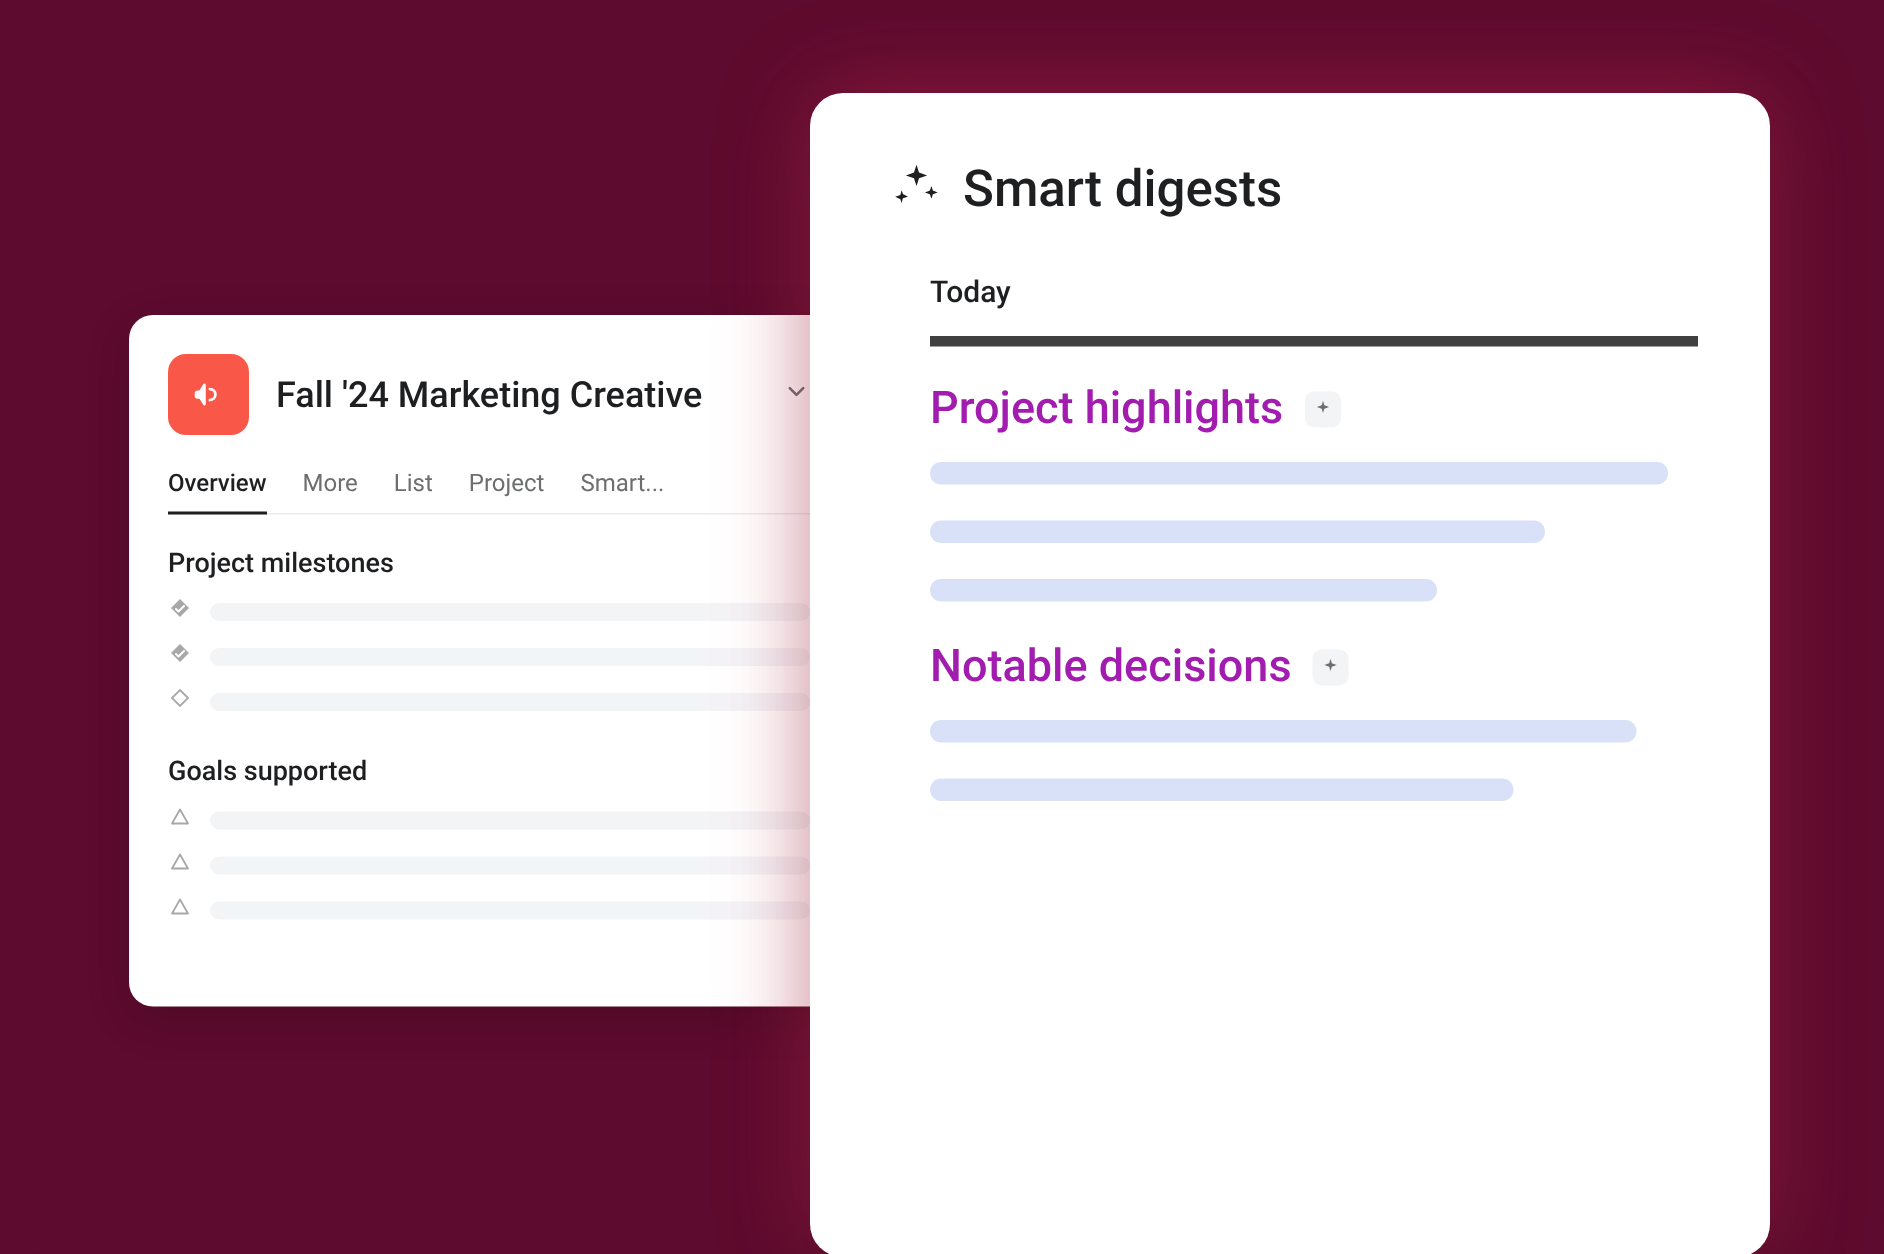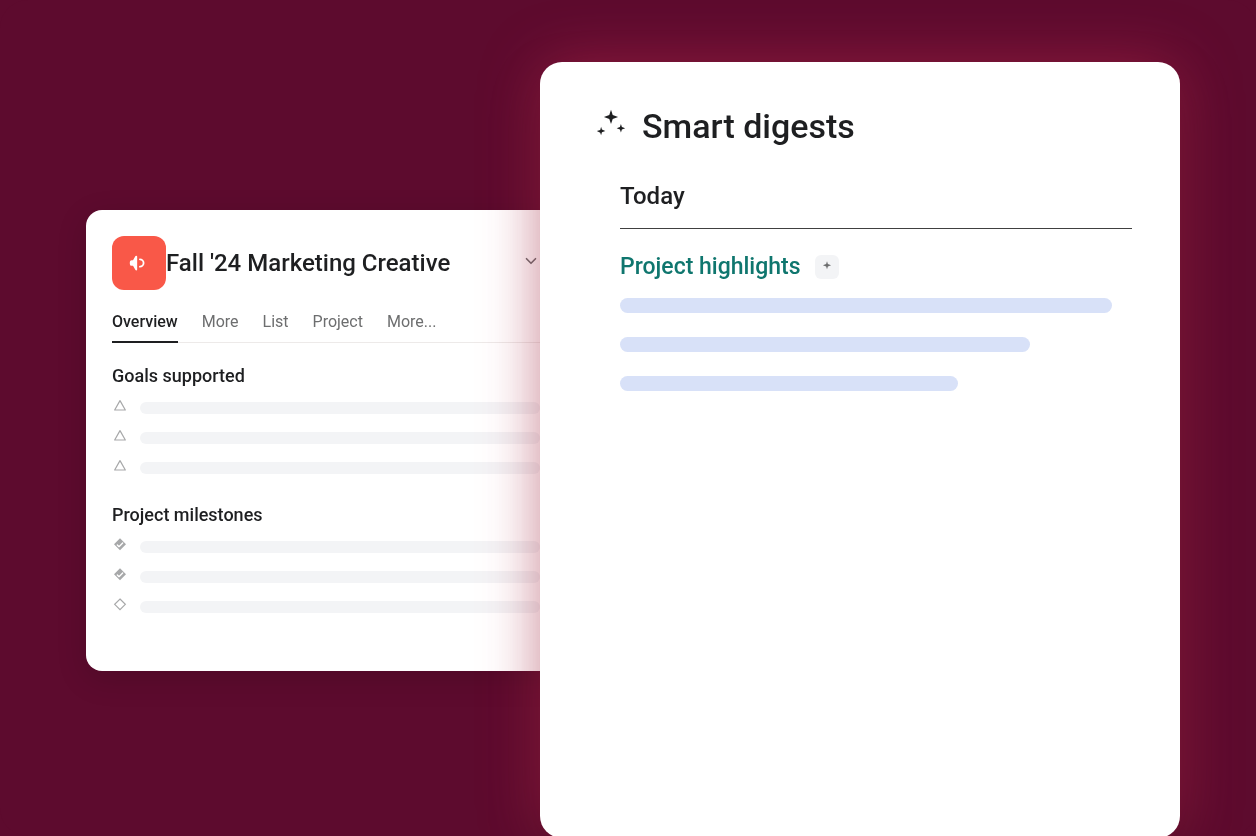--- a/index.html
+++ b/index.html
@@ -25,20 +25,21 @@
     top: 210px;
     width: 480px;
     background: #ffffff;
     border-radius: 16px;
     padding: 26px 26px 28px 26px;
     box-shadow: 0 8px 30px rgba(0,0,0,0.15);
   }
   .project-header {
     display: flex;
     align-items: center;
+    gap: 18px;
     margin-bottom: 18px;
   }
   .project-icon {
     width: 54px;
     height: 54px;
     border-radius: 12px;
     background: #f95848;
     display: flex;
     align-items: center;
     justify-content: center;
@@ -119,43 +120,43 @@
     gap: 14px;
     margin-bottom: 36px;
   }
   .digest-title {
     font-size: 34px;
     font-weight: 500;
     color: #1e1f21;
   }
 
   .digest-date {
-    font-size: 24px;
+    font-size: 20px;
     font-weight: 500;
     color: #1e1f21;
     padding-bottom: 18px;
-    border-bottom: 1px solid #404040;
+    border-bottom: 7px solid #404040;
     margin-left: 26px;
     margin-bottom: 24px;
   }
 
   .digest-section {
     margin-left: 26px;
     margin-bottom: 26px;
   }
   .digest-section-header {
     display: flex;
     align-items: center;
     gap: 14px;
     margin-bottom: 18px;
   }
   .digest-section-title {
-    font-size: 23px;
-    font-weight: 500;
-    color: #0f766e;
+    font-size: 30px;
+    font-weight: 500;
+    color: #a21caf;
   }
   .ai-badge {
     width: 24px;
     height: 24px;
     border-radius: 6px;
     background: #f3f4f6;
     display: flex;
     align-items: center;
     justify-content: center;
   }
@@ -189,67 +190,67 @@
             <polyline points="6 9 12 15 18 9"></polyline>
           </svg>
       </div>
     </div>
 
     <div class="tabs" id="tabs-container">
         <div class="tab active">Overview</div>
         <div class="tab">More</div>
         <div class="tab">List</div>
         <div class="tab">Project</div>
-        <div class="tab">More...</div>
+        <div class="tab">Smart...</div>
       </div>
 
     <div id="project-sections">
+        <div>
+          <div class="section-heading">Project milestones</div>
+          <div class="placeholder-list">
+            <div class="ph-row">
+              <span><svg class="milestone-icon" viewBox="0 0 24 24">
+                  <path d="M12 2l9 9-9 9-9-9 9-9z" fill="#a7a8a9"></path>
+                  <path d="M8 12l2.5 2.5L16 9" stroke="#ffffff" stroke-width="2" fill="none" stroke-linecap="round" stroke-linejoin="round"></path>
+                </svg></span>
+              <div class="ph-bar"></div>
+            </div>
+            <div class="ph-row">
+              <span><svg class="milestone-icon" viewBox="0 0 24 24">
+                  <path d="M12 2l9 9-9 9-9-9 9-9z" fill="#a7a8a9"></path>
+                  <path d="M8 12l2.5 2.5L16 9" stroke="#ffffff" stroke-width="2" fill="none" stroke-linecap="round" stroke-linejoin="round"></path>
+                </svg></span>
+              <div class="ph-bar"></div>
+            </div>
+            <div class="ph-row">
+              <span><svg class="milestone-icon" viewBox="0 0 24 24">
+                  <path d="M12 3l8 8-8 8-8-8 8-8z" fill="none" stroke="#a7a8a9" stroke-width="1.8"></path>
+                </svg></span>
+              <div class="ph-bar"></div>
+            </div>
+          </div>
+        </div>
         <div>
           <div class="section-heading">Goals supported</div>
           <div class="placeholder-list">
             <div class="ph-row">
               <span><svg class="goal-icon" viewBox="0 0 24 24">
                   <path d="M12 4l8 14H4L12 4z" fill="none" stroke="#a7a8a9" stroke-width="1.8" stroke-linejoin="round"></path>
                 </svg></span>
               <div class="ph-bar"></div>
             </div>
             <div class="ph-row">
               <span><svg class="goal-icon" viewBox="0 0 24 24">
                   <path d="M12 4l8 14H4L12 4z" fill="none" stroke="#a7a8a9" stroke-width="1.8" stroke-linejoin="round"></path>
                 </svg></span>
               <div class="ph-bar"></div>
             </div>
             <div class="ph-row">
               <span><svg class="goal-icon" viewBox="0 0 24 24">
                   <path d="M12 4l8 14H4L12 4z" fill="none" stroke="#a7a8a9" stroke-width="1.8" stroke-linejoin="round"></path>
-                </svg></span>
-              <div class="ph-bar"></div>
-            </div>
-          </div>
-        </div>
-        <div>
-          <div class="section-heading">Project milestones</div>
-          <div class="placeholder-list">
-            <div class="ph-row">
-              <span><svg class="milestone-icon" viewBox="0 0 24 24">
-                  <path d="M12 2l9 9-9 9-9-9 9-9z" fill="#a7a8a9"></path>
-                  <path d="M8 12l2.5 2.5L16 9" stroke="#ffffff" stroke-width="2" fill="none" stroke-linecap="round" stroke-linejoin="round"></path>
-                </svg></span>
-              <div class="ph-bar"></div>
-            </div>
-            <div class="ph-row">
-              <span><svg class="milestone-icon" viewBox="0 0 24 24">
-                  <path d="M12 2l9 9-9 9-9-9 9-9z" fill="#a7a8a9"></path>
-                  <path d="M8 12l2.5 2.5L16 9" stroke="#ffffff" stroke-width="2" fill="none" stroke-linecap="round" stroke-linejoin="round"></path>
-                </svg></span>
-              <div class="ph-bar"></div>
-            </div>
-            <div class="ph-row">
-              <span><svg class="milestone-icon" viewBox="0 0 24 24">
-                  <path d="M12 3l8 8-8 8-8-8 8-8z" fill="none" stroke="#a7a8a9" stroke-width="1.8"></path>
                 </svg></span>
               <div class="ph-bar"></div>
             </div>
           </div>
         </div>
       </div>
   </div>
 
   <div class="digest-card">
     <div class="digest-header">
@@ -274,16 +275,30 @@
                 <path d="M12 2l1.5 5L19 9l-5.5 2L12 16l-1.5-5L5 9l5.5-2L12 2z"></path>
               </svg>
             </div>
           </div>
           <div class="digest-bars">
             <div class="digest-bar" style="width: 96%;"></div>
             <div class="digest-bar" style="width: 80%;"></div>
             <div class="digest-bar" style="width: 66%;"></div>
           </div>
         </div>
+        <div class="digest-section">
+          <div class="digest-section-header">
+            <div class="digest-section-title">Notable decisions</div>
+            <div class="ai-badge">
+              <svg width="14" height="14" viewBox="0 0 24 24" fill="#6d6e6f">
+                <path d="M12 2l1.5 5L19 9l-5.5 2L12 16l-1.5-5L5 9l5.5-2L12 2z"></path>
+              </svg>
+            </div>
+          </div>
+          <div class="digest-bars">
+            <div class="digest-bar" style="width: 92%;"></div>
+            <div class="digest-bar" style="width: 76%;"></div>
+          </div>
+        </div>
       </div>
   </div>
 
 </div>
 
 </body></html>

